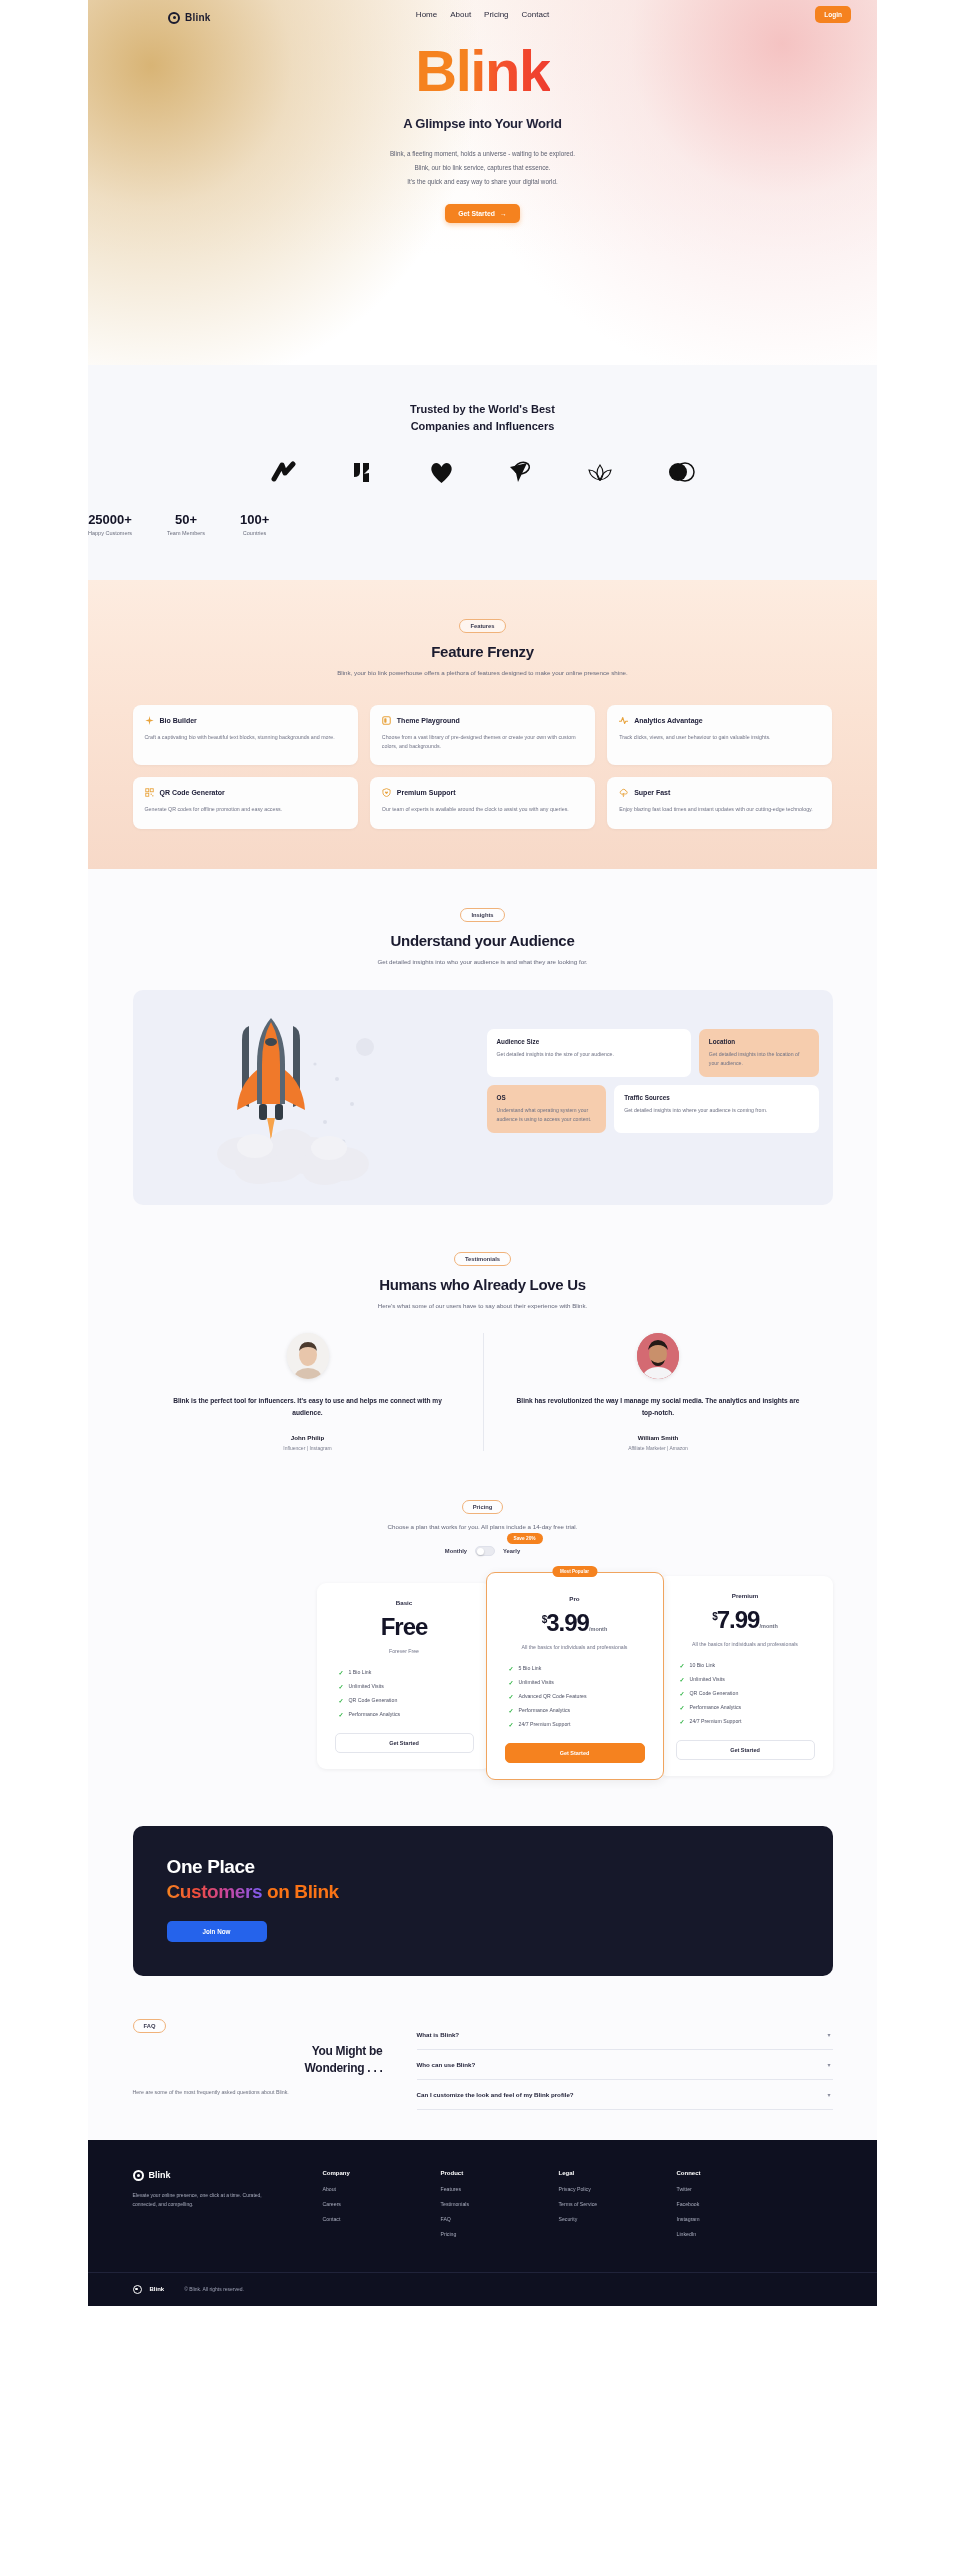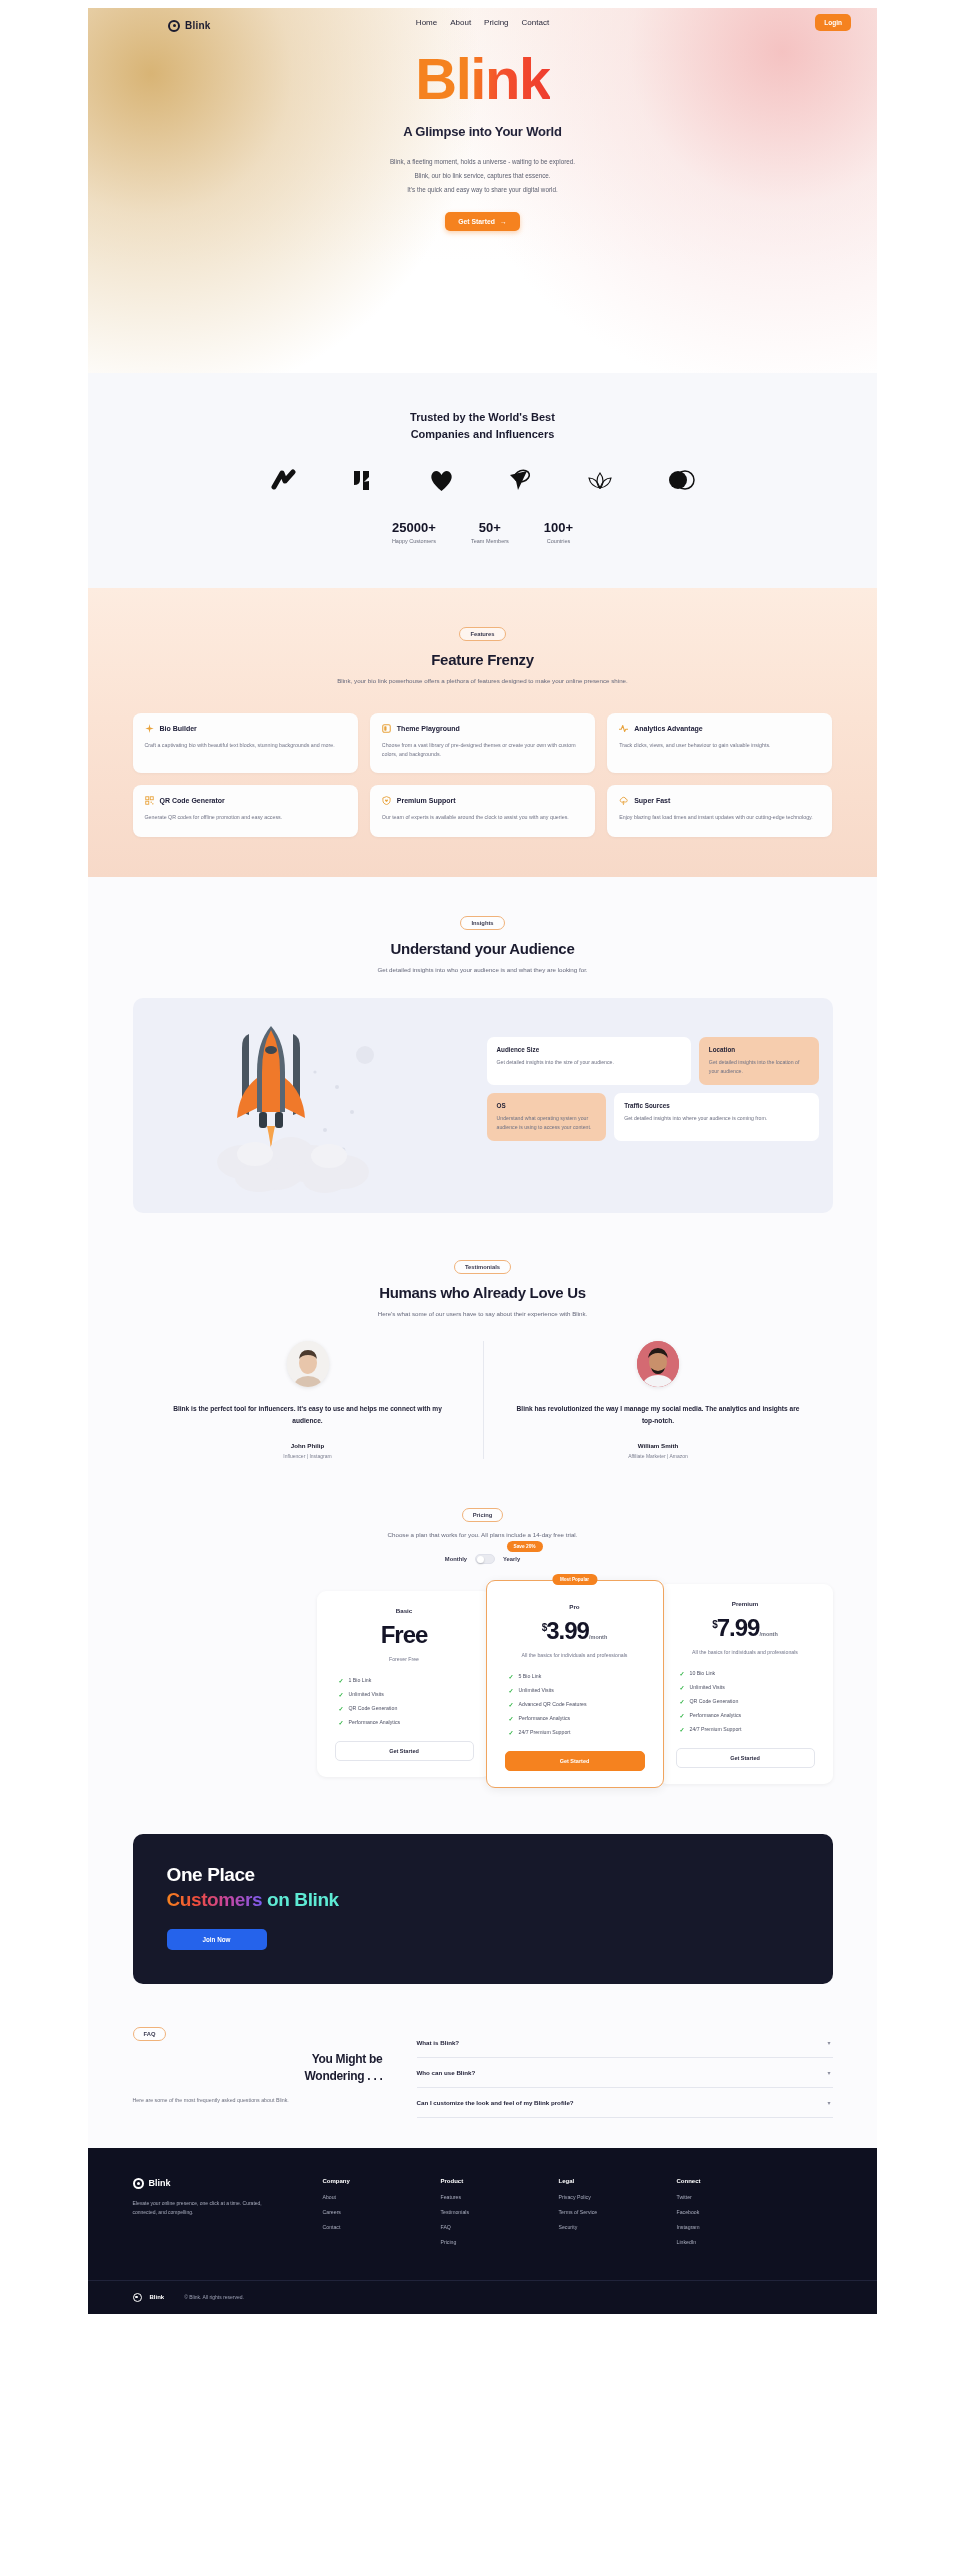--- a/index.html
+++ b/index.html
@@ -2,21 +2,21 @@
 <html><head>
 <meta charset="utf-8">
 <style>
   * { margin:0; padding:0; box-sizing:border-box; }
   body {
     width:965px; min-height:2560px;
     font-family:"Liberation Sans", sans-serif;
     background:#ffffff; color:#1b1b2f;
     -webkit-font-smoothing:antialiased;
   }
-  .wrap { width:789px; margin:8px auto; position:relative; overflow:hidden; }
+  .wrap { width:789px; margin:0 auto; position:relative; overflow:hidden; }
 
   
   .hero {
     position:relative; height:365px;
     background:
       radial-gradient(circle at 8% 18%, rgba(214,176,110,.95) 0%, rgba(226,197,148,.55) 18%, rgba(255,255,255,0) 42%),
       radial-gradient(circle at 88% 12%, rgba(243,185,185,.85) 0%, rgba(246,214,214,.45) 20%, rgba(255,255,255,0) 45%),
       linear-gradient(180deg,#fdf7f2 0%,#ffffff 70%);
   }
   .nav {
@@ -71,21 +71,21 @@
   
   .trusted { background:#f7f8fb; padding:36px 0 44px; text-align:center; }
   .trusted h2 {
     font-size:11px; font-weight:800; line-height:1.5; color:#1b1b2f;
   }
   .logos {
     margin-top:26px; display:flex; justify-content:center;
     align-items:center; gap:53px;
   }
   .logos svg { display:block; }
-  .stats { margin-top:28px; display:flex; justify-content:center; gap:35px; }
+  .stats { margin-top:28px; display:flex; justify-content:flex-start; gap:35px; }
   .stat-num { font-size:13px; font-weight:800; color:#141427; }
   .stat-lbl { font-size:5.5px; color:#6b6e7e; margin-top:3px; }
 
   
   .pill {
     display:inline-block; border:1px solid #f0b27a; border-radius:20px;
     padding:3px 10px; font-size:5.8px; font-weight:700; color:#3a3a50;
     background:rgba(255,255,255,.55);
   }
   .sec-title { font-size:15px; font-weight:800; margin-top:10px; letter-spacing:-.3px; }
@@ -208,21 +208,21 @@
   .banner {
     width:700px; margin:0 auto; background:#16182a; border-radius:10px;
     padding:30px 34px 34px;
   }
   .ban-l1 { font-size:19px; font-weight:800; color:#fff; letter-spacing:-.4px; }
   .ban-l2 { font-size:19px; font-weight:800; letter-spacing:-.4px; margin-top:3px; }
   .ban-grad {
     background:linear-gradient(90deg,#f5821f 0%,#ef4d3a 30%,#c9459c 62%,#7b5cf0 100%);
     -webkit-background-clip:text; background-clip:text; color:transparent;
   }
-  .ban-white { color:#5eead4; }
+  .ban-white { color:#f97316; }
   .join {
     margin-top:18px; background:#2563eb; color:#fff; border:none;
     border-radius:5px; font-size:6.3px; font-weight:700;
     padding:7px 0; width:100px; cursor:pointer;
     font-family:"Liberation Sans", sans-serif;
   }
 
   
   .faq-sec { background:#fbfbfd; padding:14px 0 30px; }
   .faq-wrap { width:700px; margin:0 auto; display:flex; gap:34px; }

